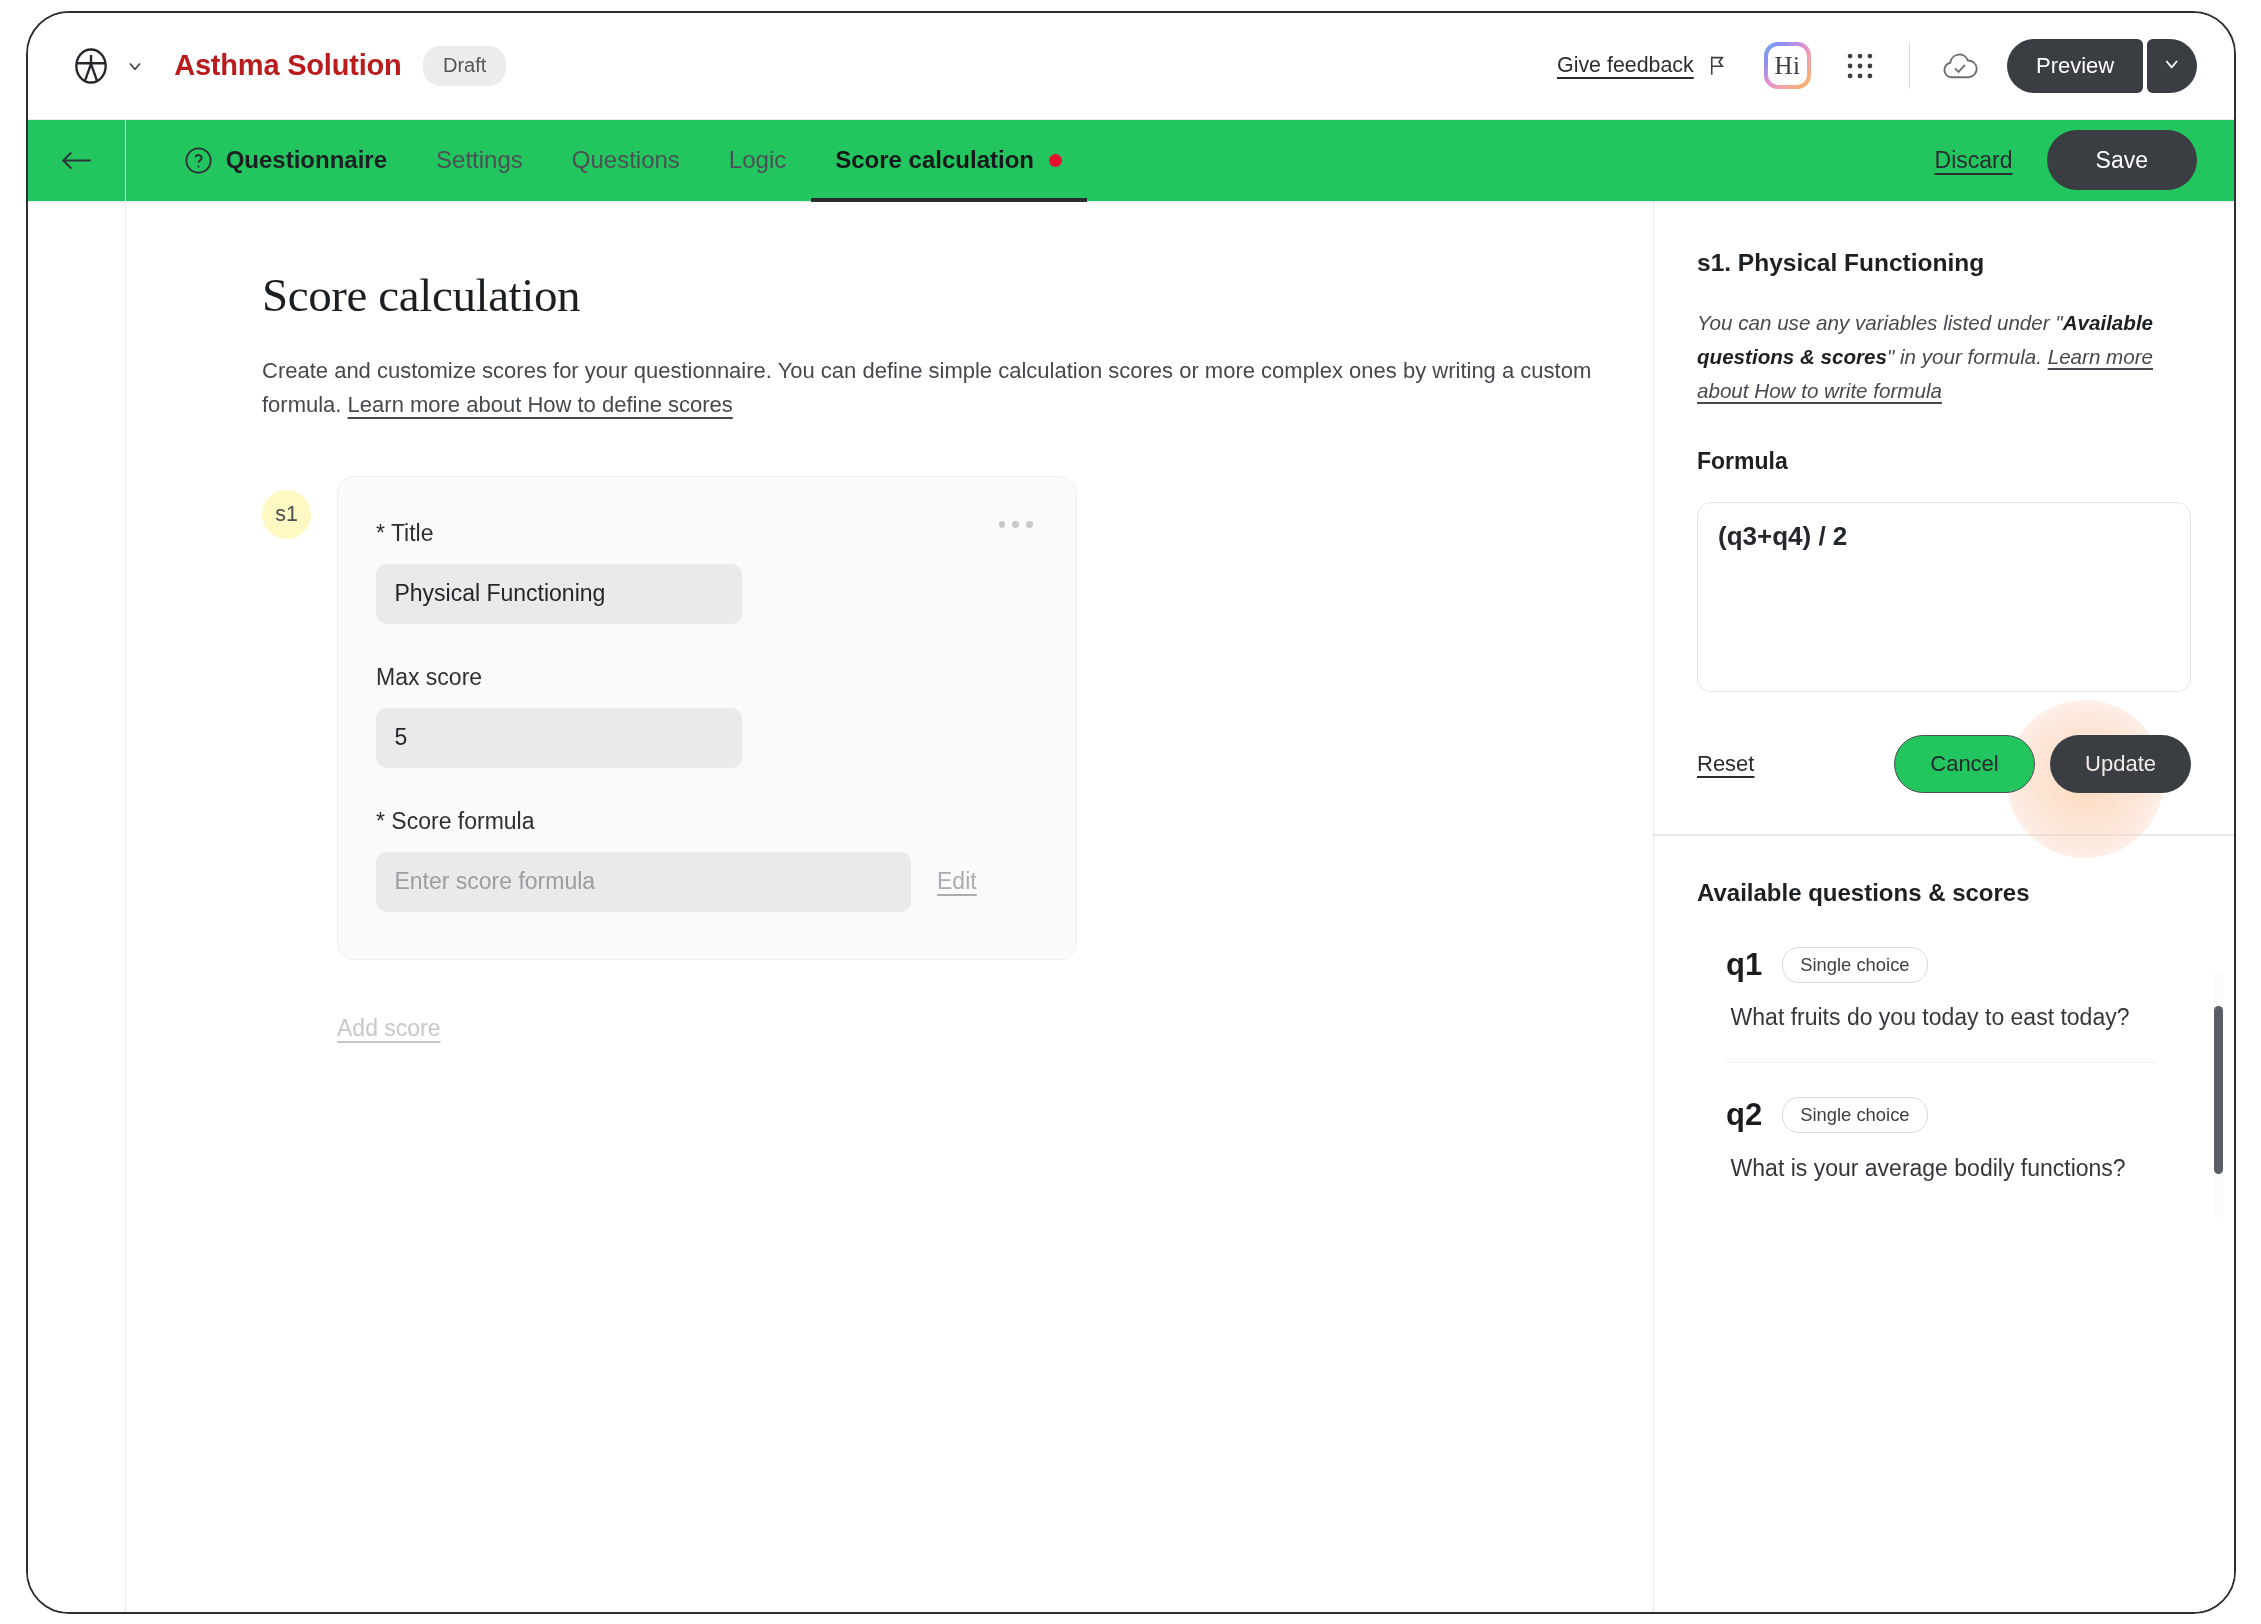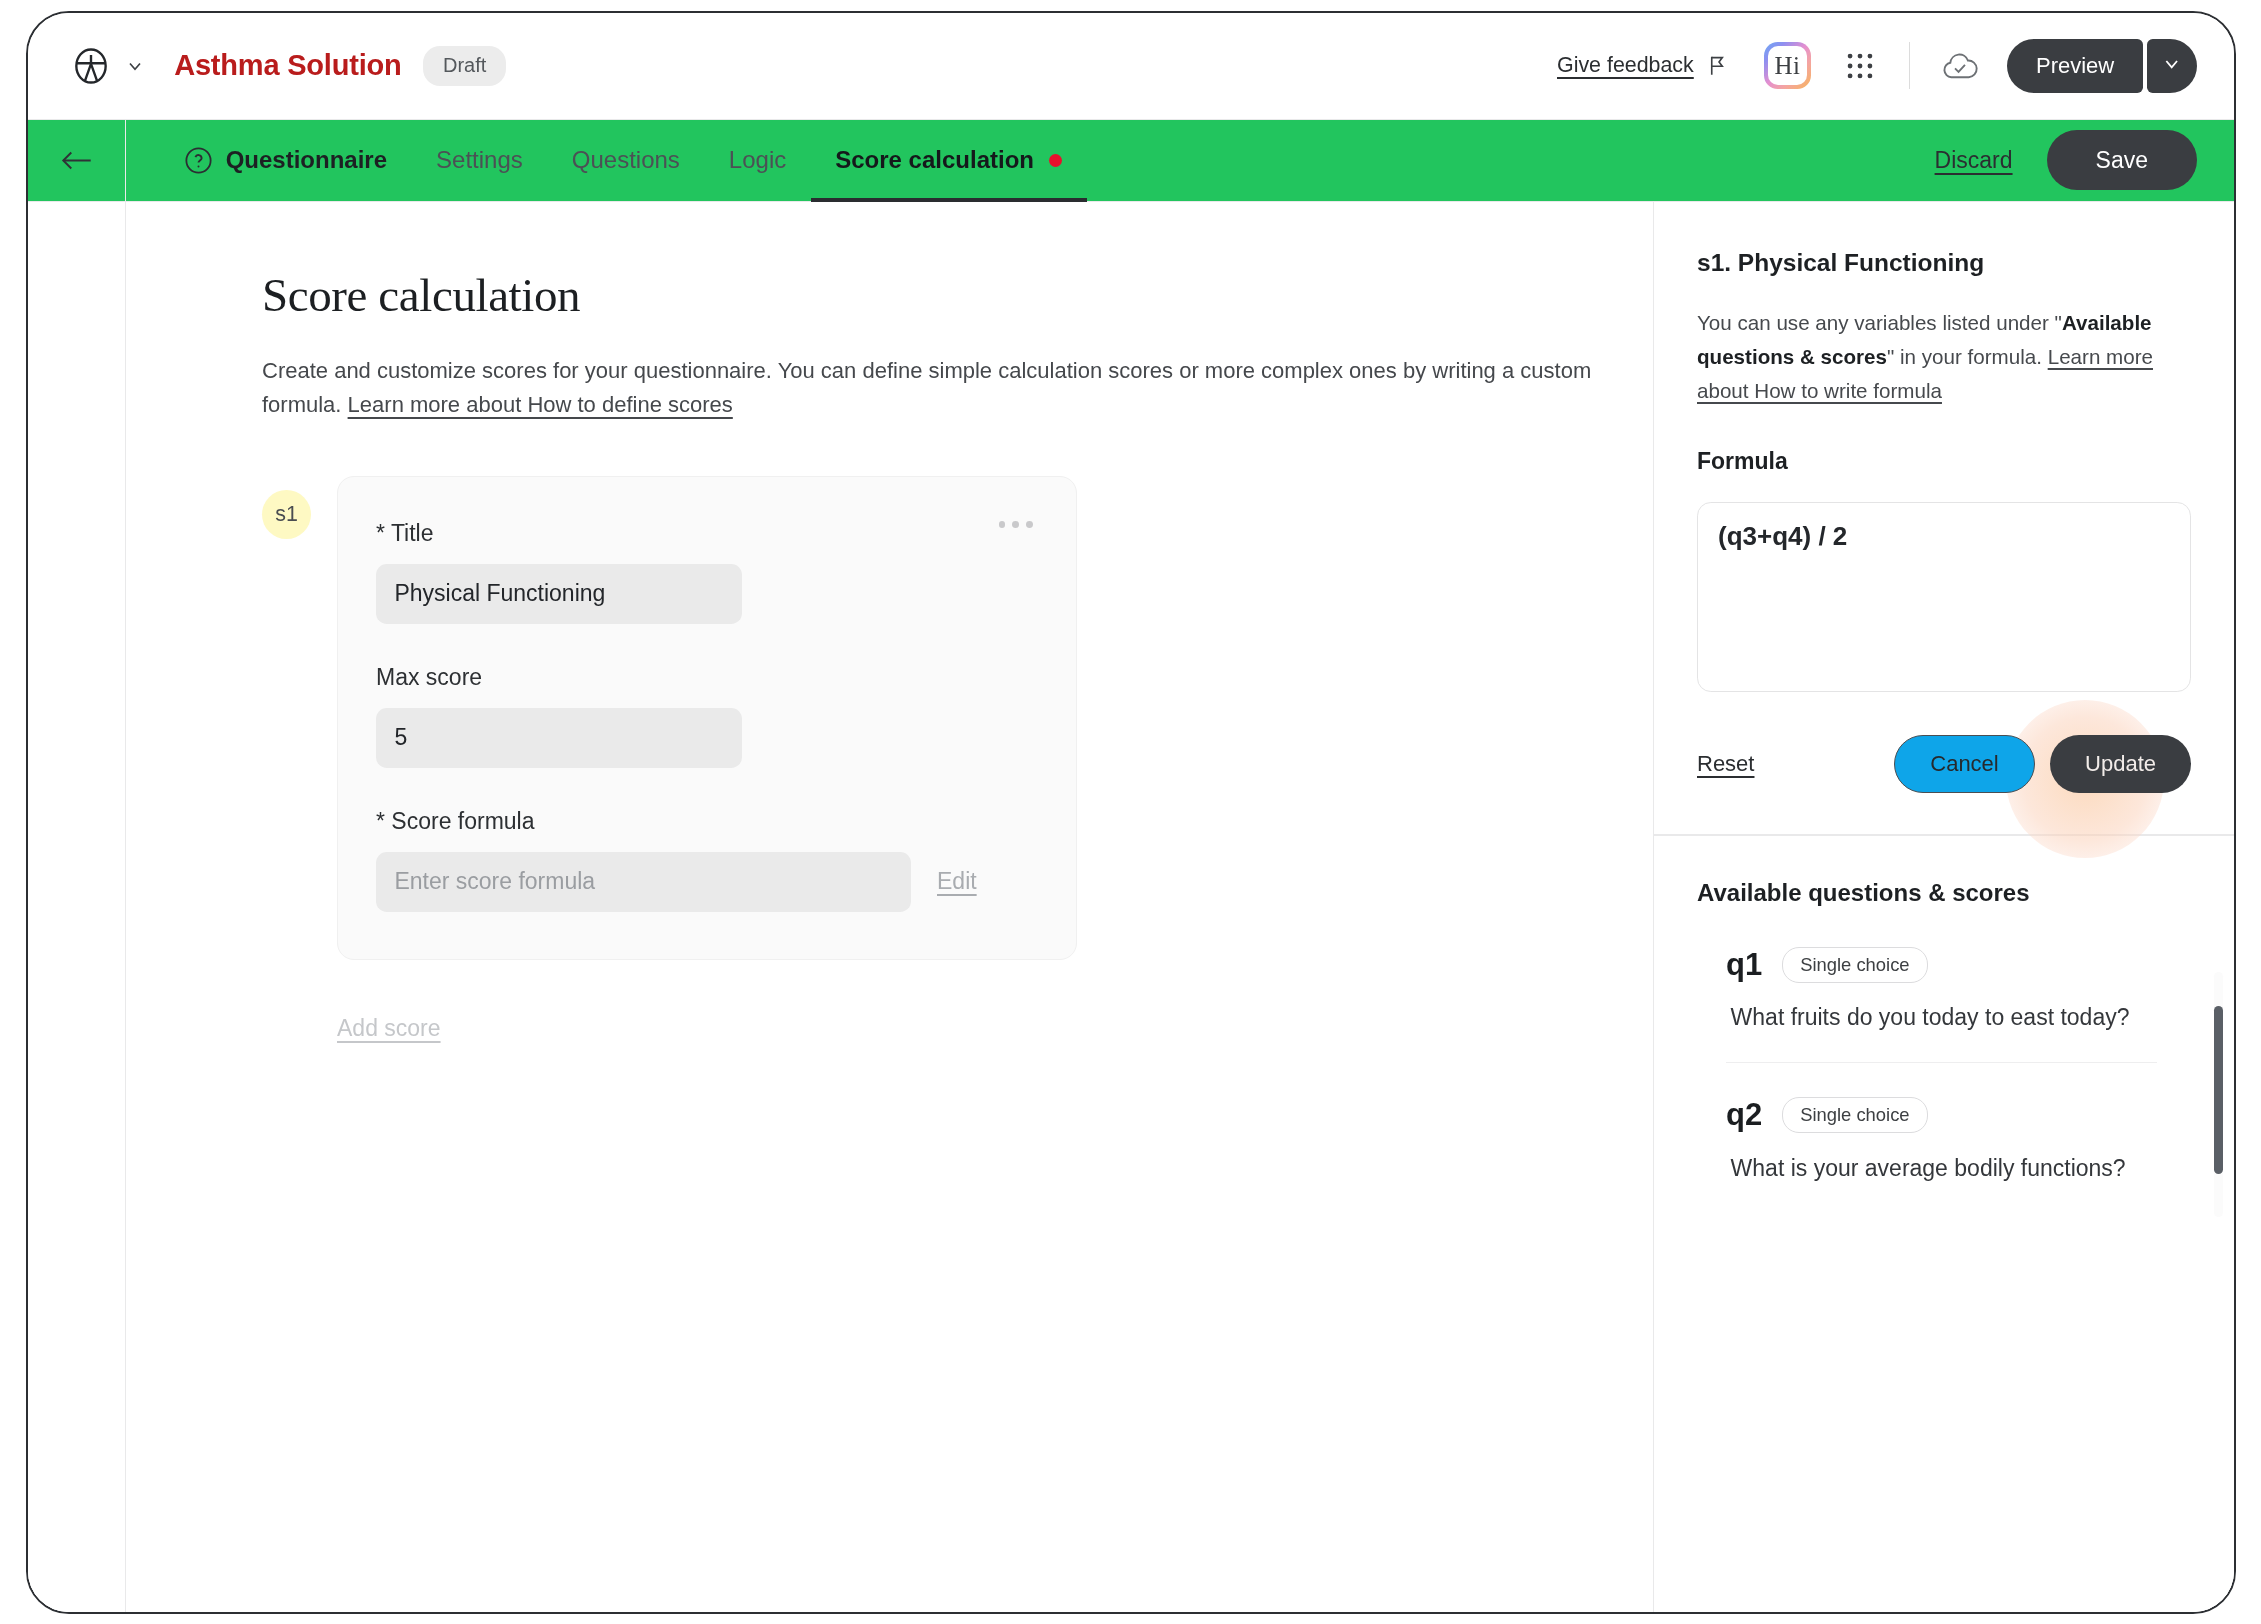--- a/index.html
+++ b/index.html
@@ -209,21 +209,21 @@
     width: 581px; flex: 0 0 581px;
     border-left: 1.5px solid #e9e9ea;
     background: #fff; position: relative;
     display: flex; flex-direction: column;
   }
   .rp-top { padding: 47px 43px 0 43px; }
   .rp-title {
     font-size: 24.5px; font-weight: 700; color: #1d2023;
   }
   .rp-desc {
-    margin-top: 29px; font-size: 20.6px; line-height: 1.65; color: #46494d;
+    margin-top: 29px; font-size: 20.6px; line-height: 1.65; color: #46494d; font-style: italic;
   }
   .rp-desc b { color: #1d2023; font-weight: 700; }
   .rp-desc a { color: #46494d; text-decoration: underline; text-underline-offset: 3.8px; }
   .rp-formula-label {
     margin-top: 40px; font-size: 23px; font-weight: 700; color: #1d2023;
   }
   .formula-box {
     margin-top: 27.5px; height: 190px;
     border: 1.5px solid #e4e4e5; border-radius: 13.8px;
     padding: 18.4px 20px; font-size: 26px; color: #24272b;
@@ -235,21 +235,21 @@
   }
   .reset-link {
     font-size: 22px; color: #2b2e31; text-decoration: underline;
     text-underline-offset: 4.6px; cursor: pointer;
   }
   .rp-actions-right {
     margin-left: auto; display: flex; align-items: center; gap: 15.3px;
     position: relative; z-index: 2;
   }
   .btn-cancel {
-    background: #0ea5e9; border: 1.5px solid #4b4e52; color: #26292d;
+    background: #22c55e; border: 1.5px solid #4b4e52; color: #26292d;
     font-size: 22px; height: 58px; padding: 0 35px;
     border-radius: 31px; cursor: pointer;
     font-family: "Liberation Sans", sans-serif;
   }
   .btn-update {
     background: #3a3d41; border: none; color: #f2ece9;
     font-size: 22px; height: 58px; padding: 0 35px;
     border-radius: 31px; cursor: pointer;
     font-family: "Liberation Sans", sans-serif;
   }

